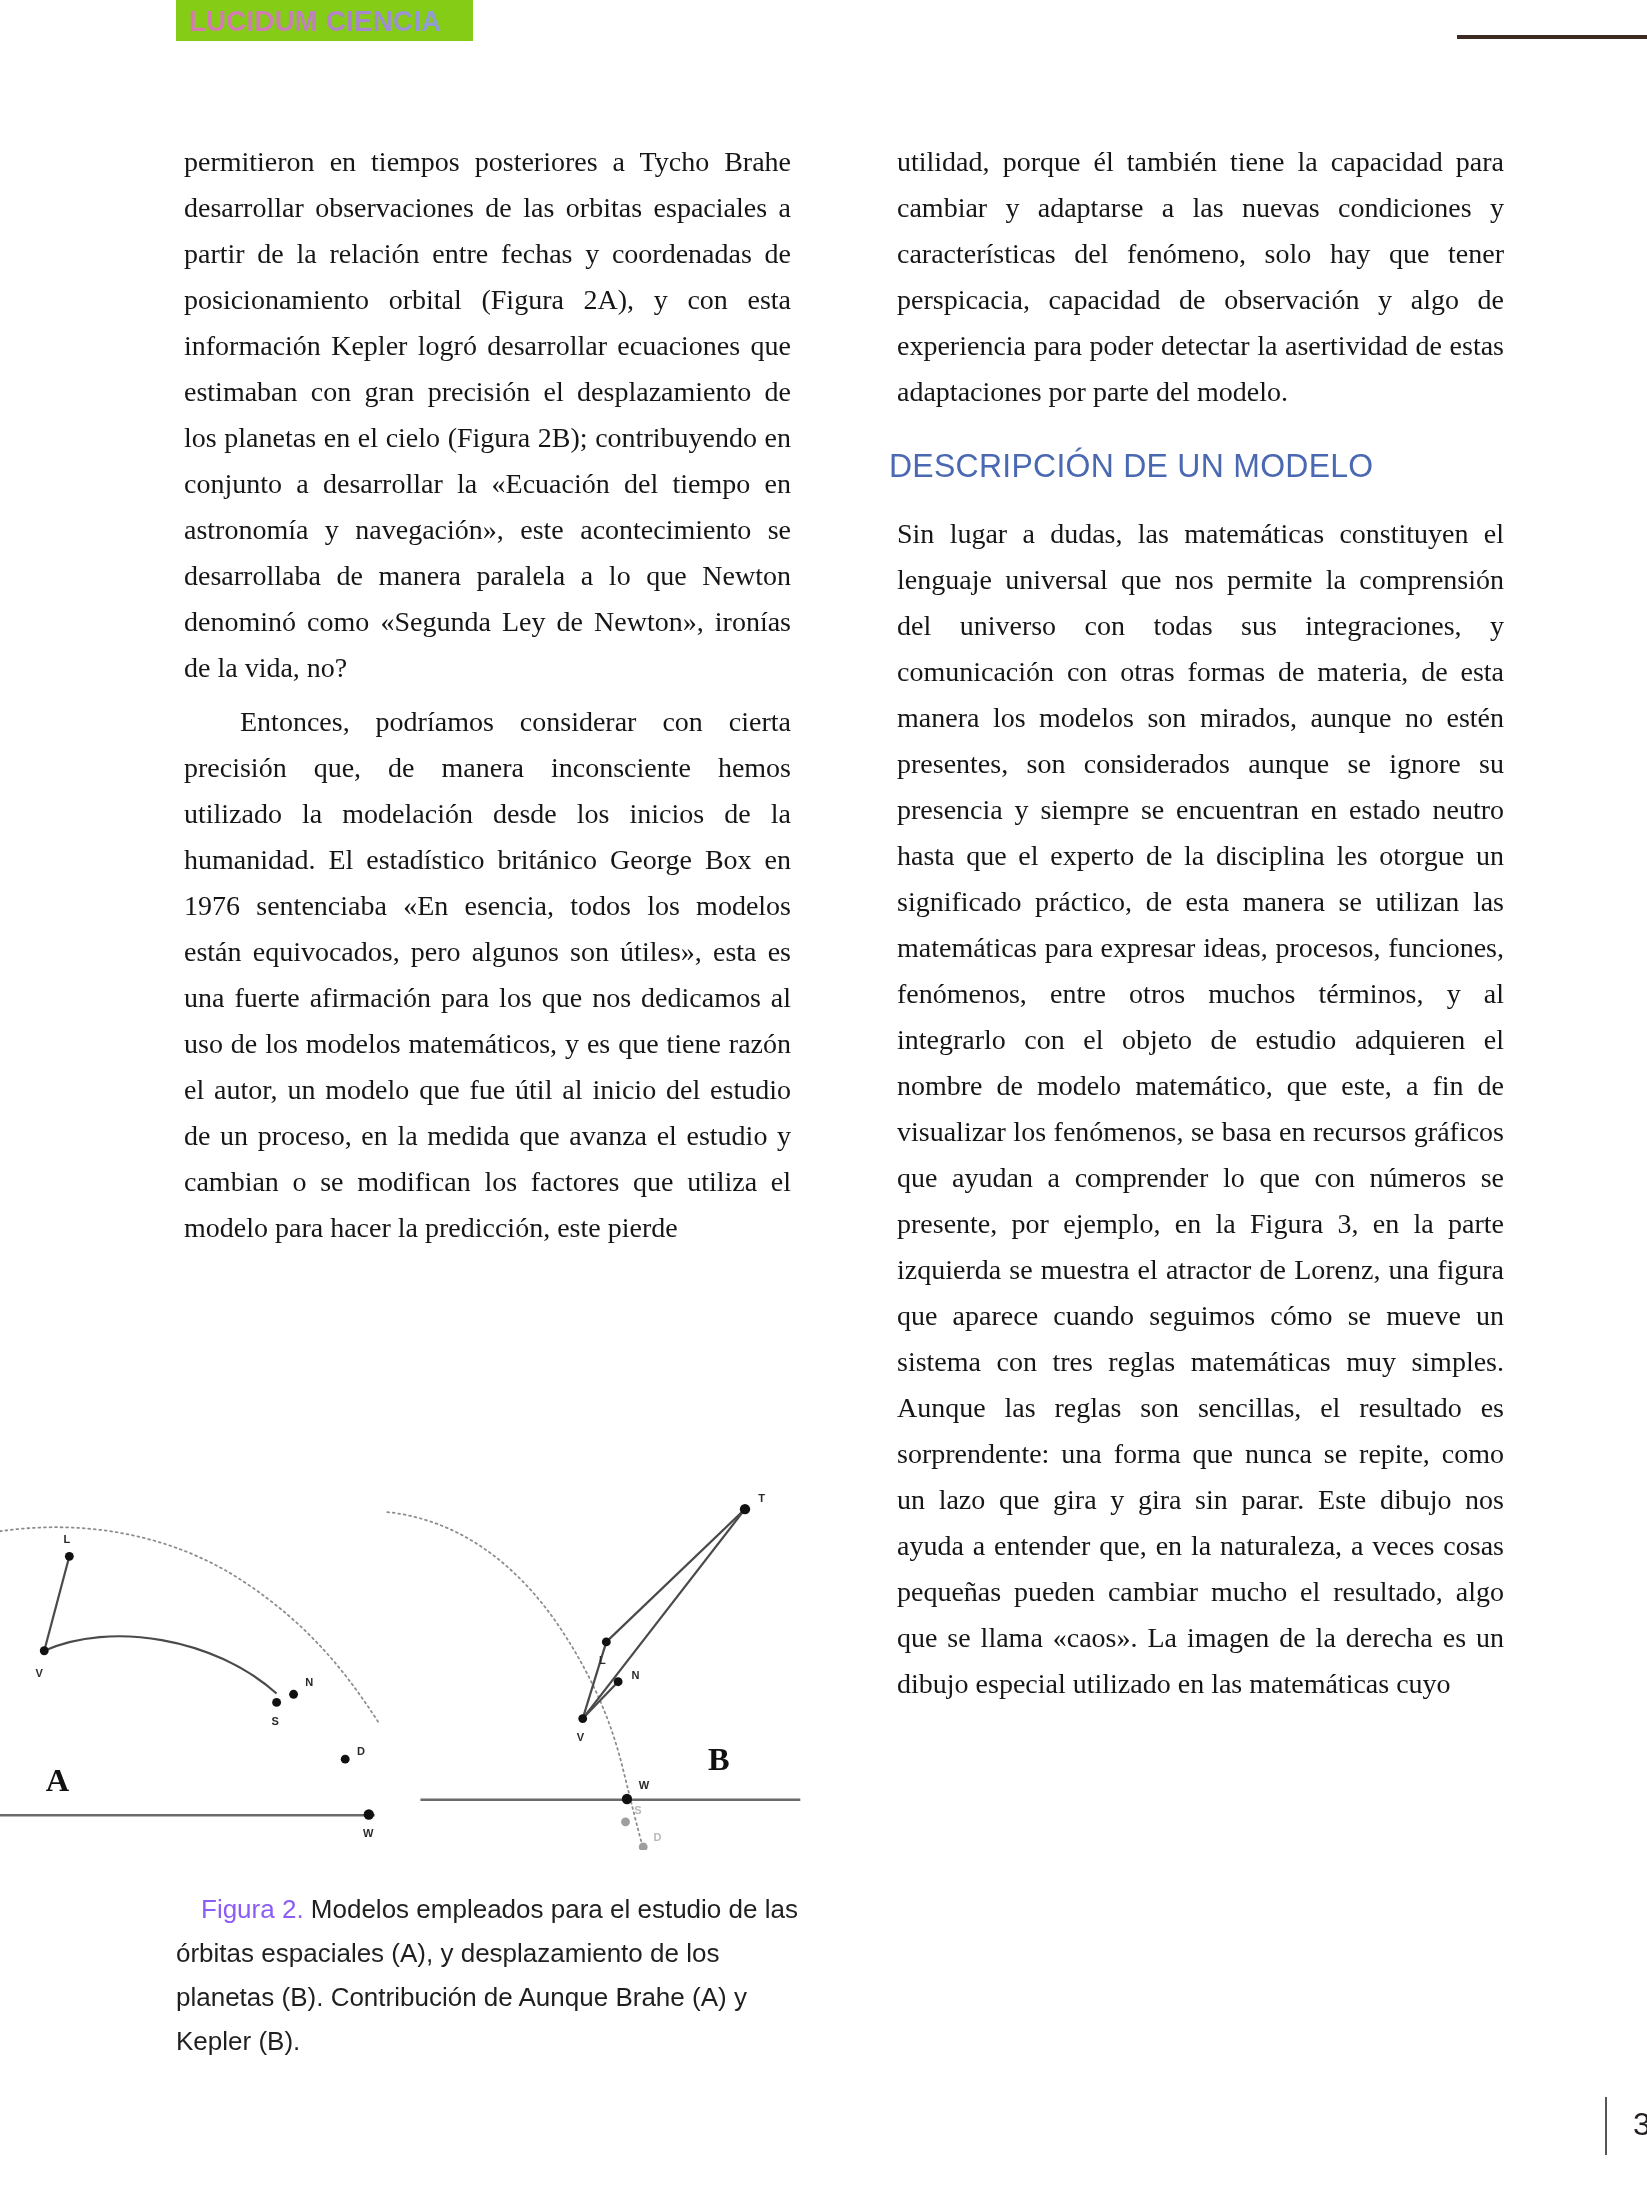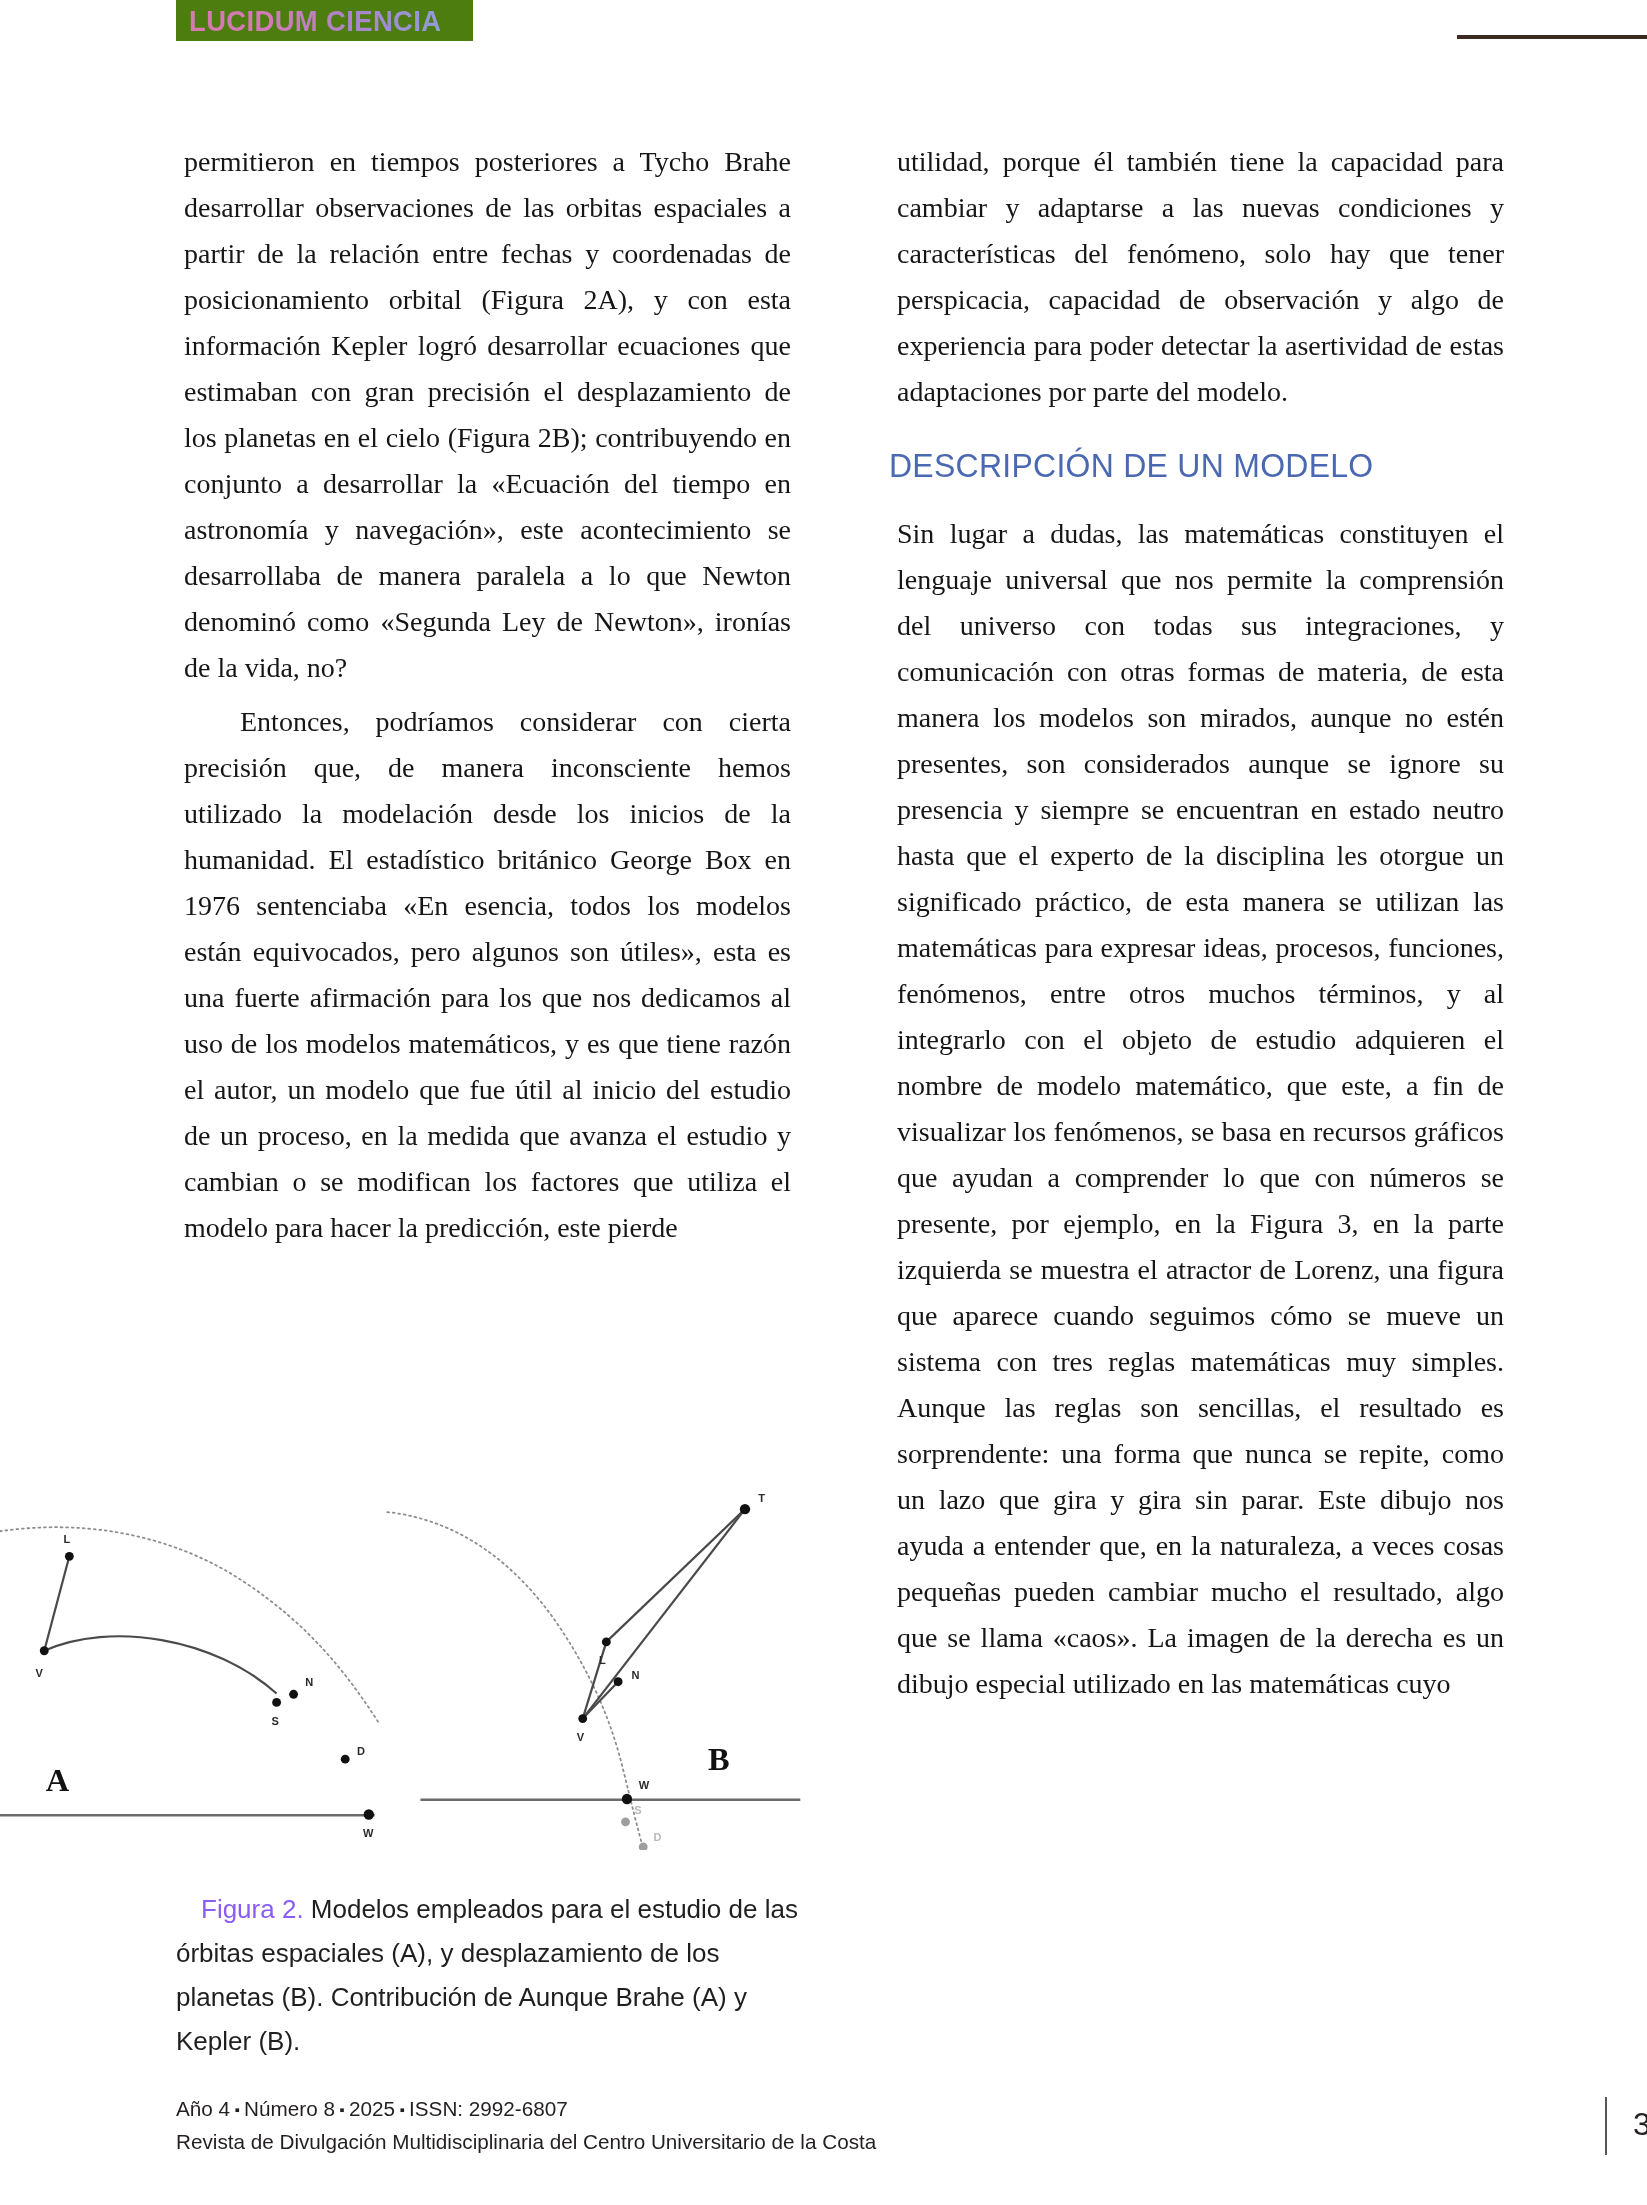--- a/index.html
+++ b/index.html
@@ -23,21 +23,21 @@
     top: 0px;
     left: 0px;
     width: 1648px;
     height: 49px;
   }
   .masthead-badge {
     position: absolute;
     left: 176px;
     top: 0px;
     height: 41px;
-    background: #4d7c0f;
+    background: #84cc16;
     padding: 0 11.8px 0 13.3px;
     display: flex;
     align-items: center;
     box-sizing: border-box;
   }
   .masthead-badge .mast-text {
     font-family: "Liberation Sans", "DejaVu Sans", sans-serif;
     font-weight: 700;
     font-size: 29.5px;
     letter-spacing: 0.4px;
@@ -271,20 +271,16 @@
 
   <div class="col col-right">
     <p class="body">utilidad, porque él también tiene la capacidad para cambiar y adaptarse a las nuevas condiciones y características del fenómeno, solo hay que tener perspicacia, capacidad de observación y algo de experiencia para poder detectar la asertividad de estas adaptaciones por parte del modelo.</p>
     <h2 class="section-head">DESCRIPCIÓN DE UN MODELO</h2>
     <p class="body">Sin lugar a dudas, las matemáticas constituyen el lenguaje universal que nos permite la comprensión del universo con todas sus integraciones, y comunicación con otras formas de materia, de esta manera los modelos son mirados, aunque no estén presentes, son considerados aunque se ignore su presencia y siempre se encuentran en estado neutro hasta que el experto de la disciplina les otorgue un significado práctico, de esta manera se utilizan las matemáticas para expresar ideas, procesos, funciones, fenómenos, entre otros muchos términos, y al integrarlo con el objeto de estudio adquieren el nombre de modelo matemático, que este, a fin de visualizar los fenómenos, se basa en recursos gráficos que ayudan a comprender lo que con números se presente, por ejemplo, en la Figura 3, en la parte izquierda se muestra el atractor de Lorenz, una figura que aparece cuando seguimos cómo se mueve un sistema con tres reglas matemáticas muy simples. Aunque las reglas son sencillas, el resultado es sorprendente: una forma que nunca se repite, como un lazo que gira y gira sin parar. Este dibujo nos ayuda a entender que, en la naturaleza, a veces cosas pequeñas pueden cambiar mucho el resultado, algo que se llama «caos». La imagen de la derecha es un dibujo especial utilizado en las matemáticas cuyo</p>
   </div>
 
 </div>
 
 <div class="footer">
-  <div class="footer-lines">
-    <div><span>Año 4</span><span class="sq">▪</span><span>Número 8</span><span class="sq">▪</span><span>2025</span><span class="sq">▪</span><span>ISSN: 2992-6807</span></div>
-    <div>Revista de Divulgación Multidisciplinaria del Centro Universitario de la Costa</div>
-  </div>
   <div class="folio-rule"></div>
   <div class="folio">31</div>
 </div>
 
 
 </body></html>

